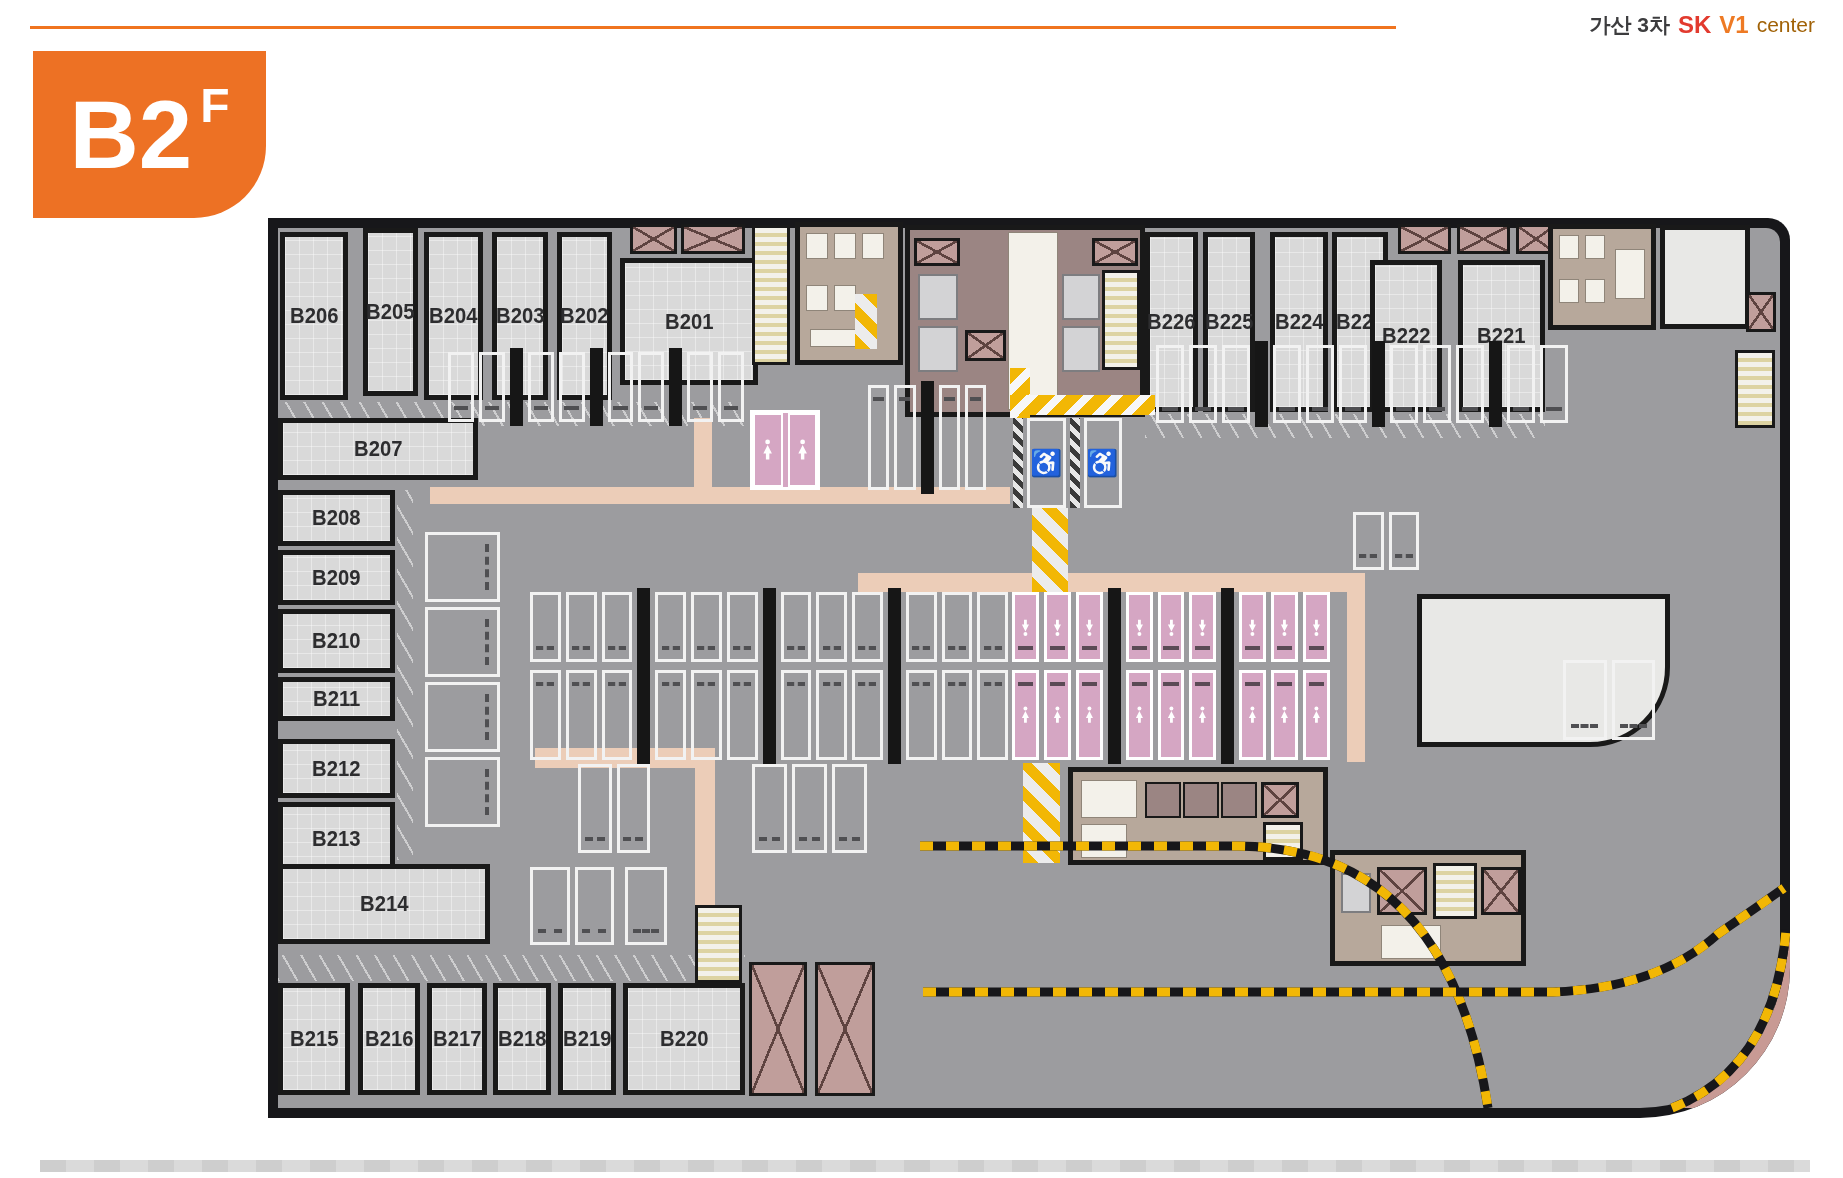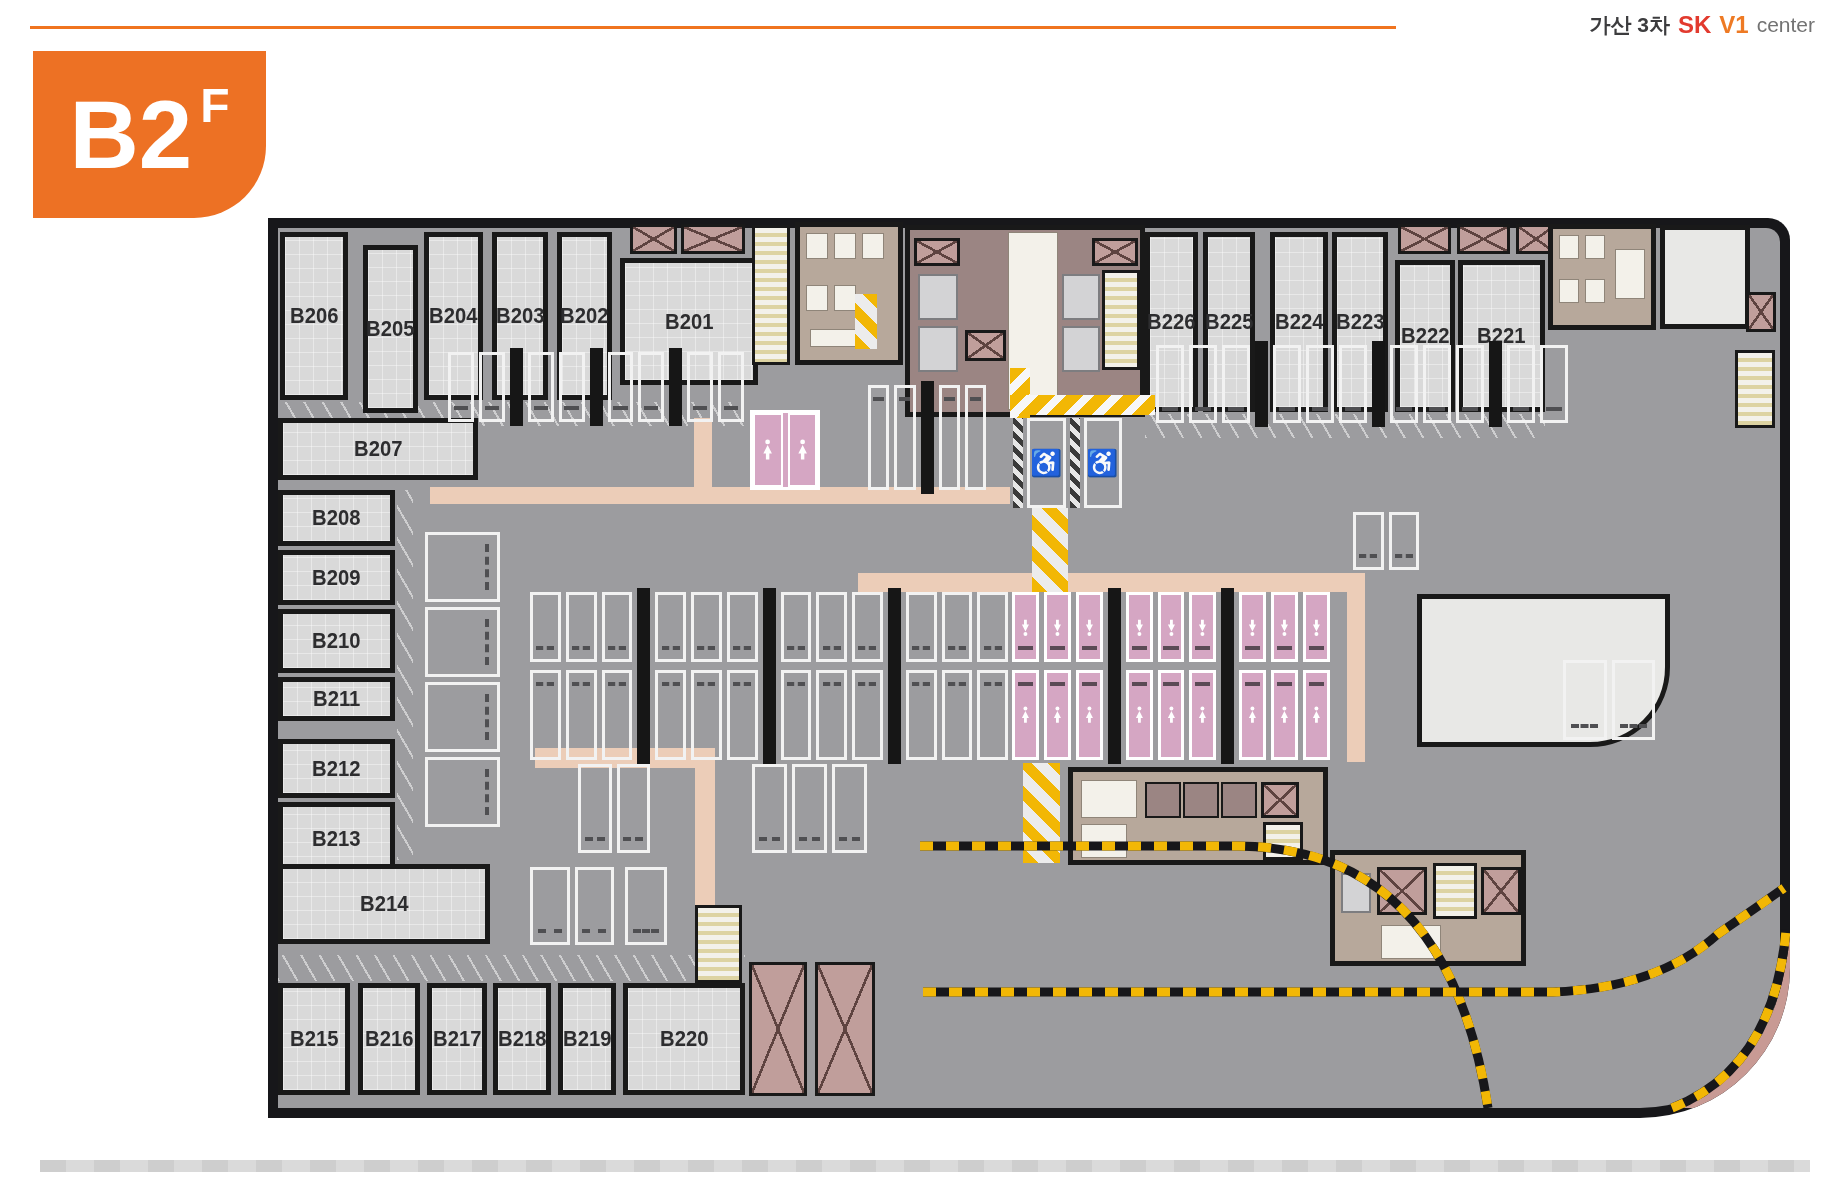--- a/index.html
+++ b/index.html
@@ -4,21 +4,21 @@
 <style>
   html,body{margin:0;padding:0;background:#fff;font-family:"Liberation Sans",sans-serif;}
   #stage{position:relative;width:1843px;height:1178px;background:#fff;overflow:hidden;}
 
   
   #hdr-line{position:absolute;left:30px;top:26px;width:1366px;height:3px;background:#f0741f;}
   #hdr-text{position:absolute;right:28px;top:8px;height:34px;display:flex;align-items:center;gap:8px;font-size:21px;}
   #hdr-text .proj{color:#3c3c3e;font-weight:bold;}
   #hdr-text .sk{color:#e23a2e;font-weight:bold;font-size:24px;}
   #hdr-text .v1{color:#ee7a24;font-weight:bold;font-size:24px;}
-  #hdr-text .ctr{color:#737373;font-size:21px;}
+  #hdr-text .ctr{color:#a16207;font-size:21px;}
 
   
   #badge{position:absolute;left:33px;top:51px;width:233px;height:167px;background:#ed7124;border-radius:0 0 72px 0;color:#fff;display:flex;align-items:center;justify-content:center;}
   #badge .big{font-size:96px;font-weight:bold;line-height:1;}
   #badge .sup{font-size:48px;font-weight:bold;margin:-58px 0 0 8px;}
 
   
   #plan{position:absolute;left:268px;top:218px;width:1522px;height:900px;background:#17171a;border-radius:0 22px 150px 0;overflow:hidden;}
   #floor{position:absolute;inset:10px;background:#9c9c9f;border-radius:0 14px 140px 0;}
   #plan > div, #plan > svg{position:absolute;}
@@ -89,21 +89,21 @@
     <div class="walk" style="left:162px;top:269px;width:580px;height:17px"></div>
     <div class="walk" style="left:590px;top:355px;width:507px;height:19px"></div>
     <div class="walk" style="left:1079px;top:374px;width:18px;height:170px"></div>
     <div class="walk" style="left:267px;top:530px;width:180px;height:20px"></div>
     <div class="walk" style="left:427px;top:532px;width:20px;height:155px"></div>
     <div class="walk" style="left:426px;top:200px;width:18px;height:69px"></div>
 
     <div class="room" style="left:12px;top:14px;width:68px;height:168px">
         <span>B206</span>
       </div>
-    <div class="room" style="left:95px;top:27px;width:55px;height:168px">
+    <div class="room" style="left:95px;top:10px;width:55px;height:168px">
         <span>B205</span>
       </div>
     <div class="room" style="left:156px;top:14px;width:59px;height:168px">
         <span>B204</span>
       </div>
     <div class="room" style="left:224px;top:14px;width:56px;height:168px">
         <span>B203</span>
       </div>
     <div class="room" style="left:289px;top:14px;width:55px;height:168px">
         <span>B202</span>
@@ -119,21 +119,21 @@
       </div>
     <div class="room" style="left:935px;top:14px;width:52px;height:180px">
         <span>B225</span>
       </div>
     <div class="room" style="left:1002px;top:14px;width:58px;height:180px">
         <span>B224</span>
       </div>
     <div class="room" style="left:1064px;top:14px;width:56px;height:180px">
         <span>B223</span>
       </div>
-    <div class="room" style="left:1127px;top:42px;width:60px;height:152px">
+    <div class="room" style="left:1102px;top:42px;width:72px;height:152px">
         <span>B222</span>
       </div>
     <div class="room" style="left:1190px;top:42px;width:87px;height:152px">
         <span>B221</span>
       </div>
     <div class="xbox" style="left:1130px;top:6px;width:53px;height:30px"></div>
     <div class="xbox" style="left:1189px;top:6px;width:53px;height:30px"></div>
     <div class="xbox" style="left:1248px;top:6px;width:40px;height:30px"></div>
 
     <div class="room" style="left:10px;top:200px;width:200px;height:62px">

